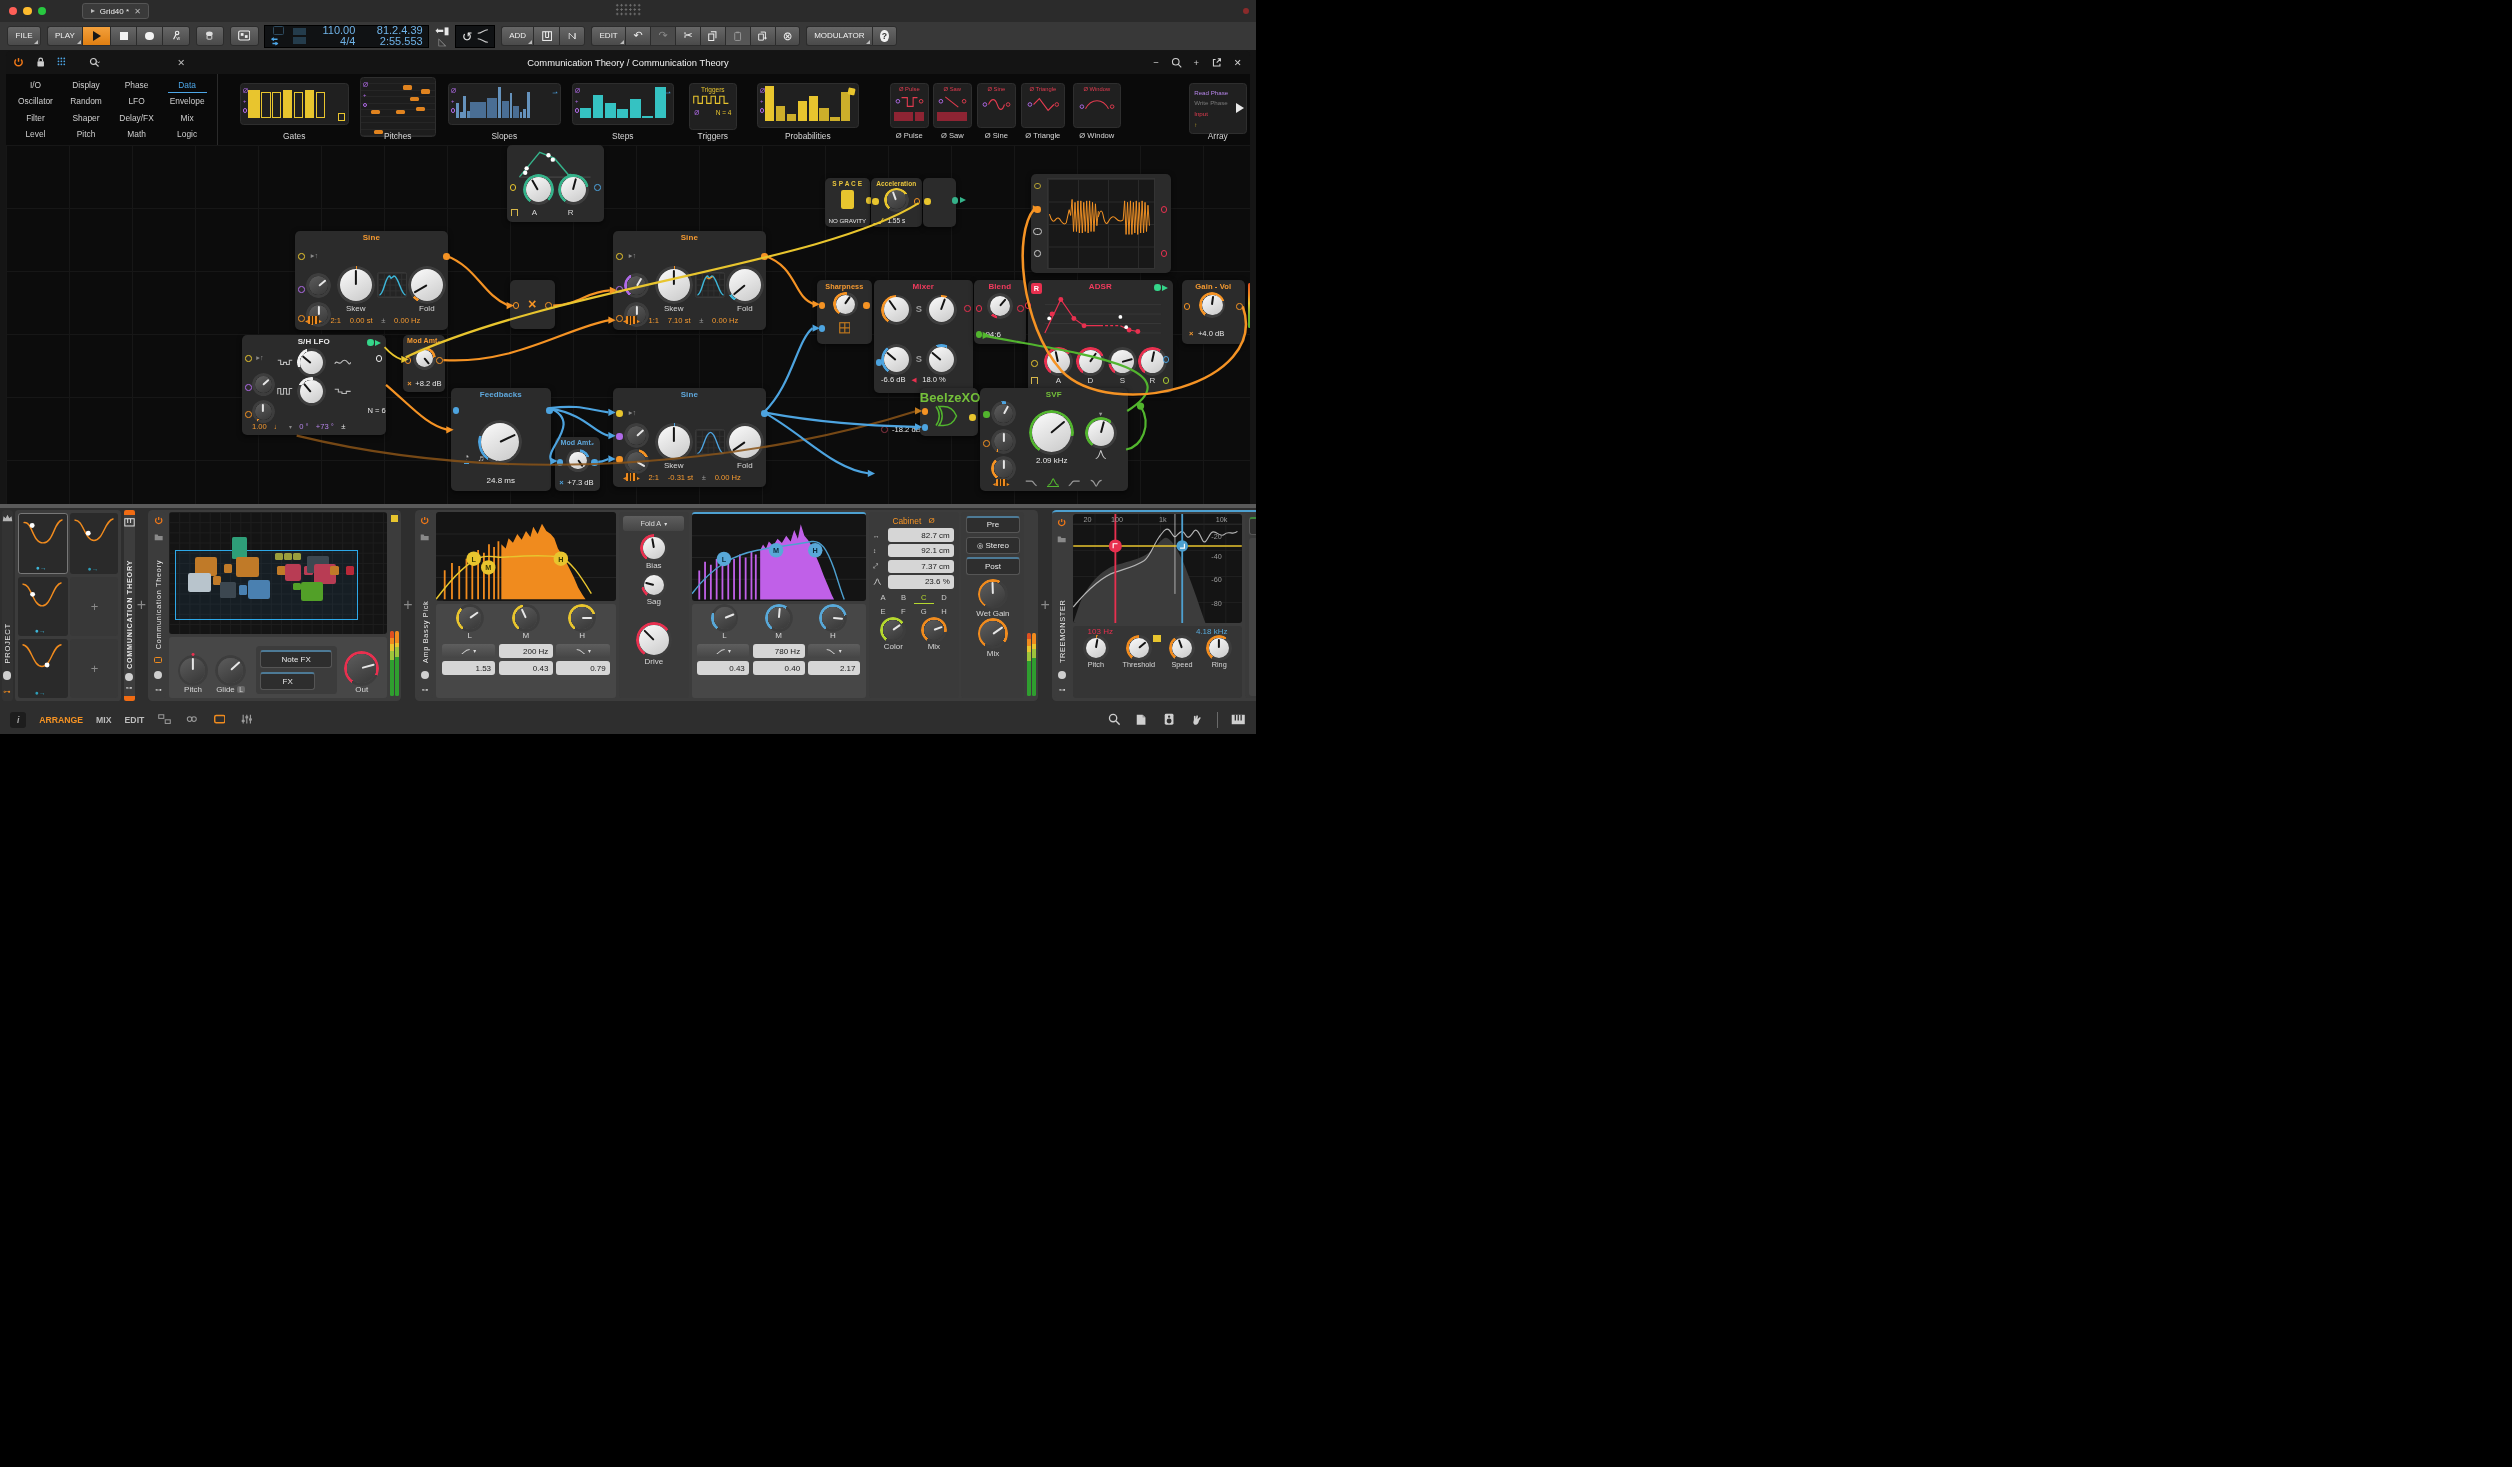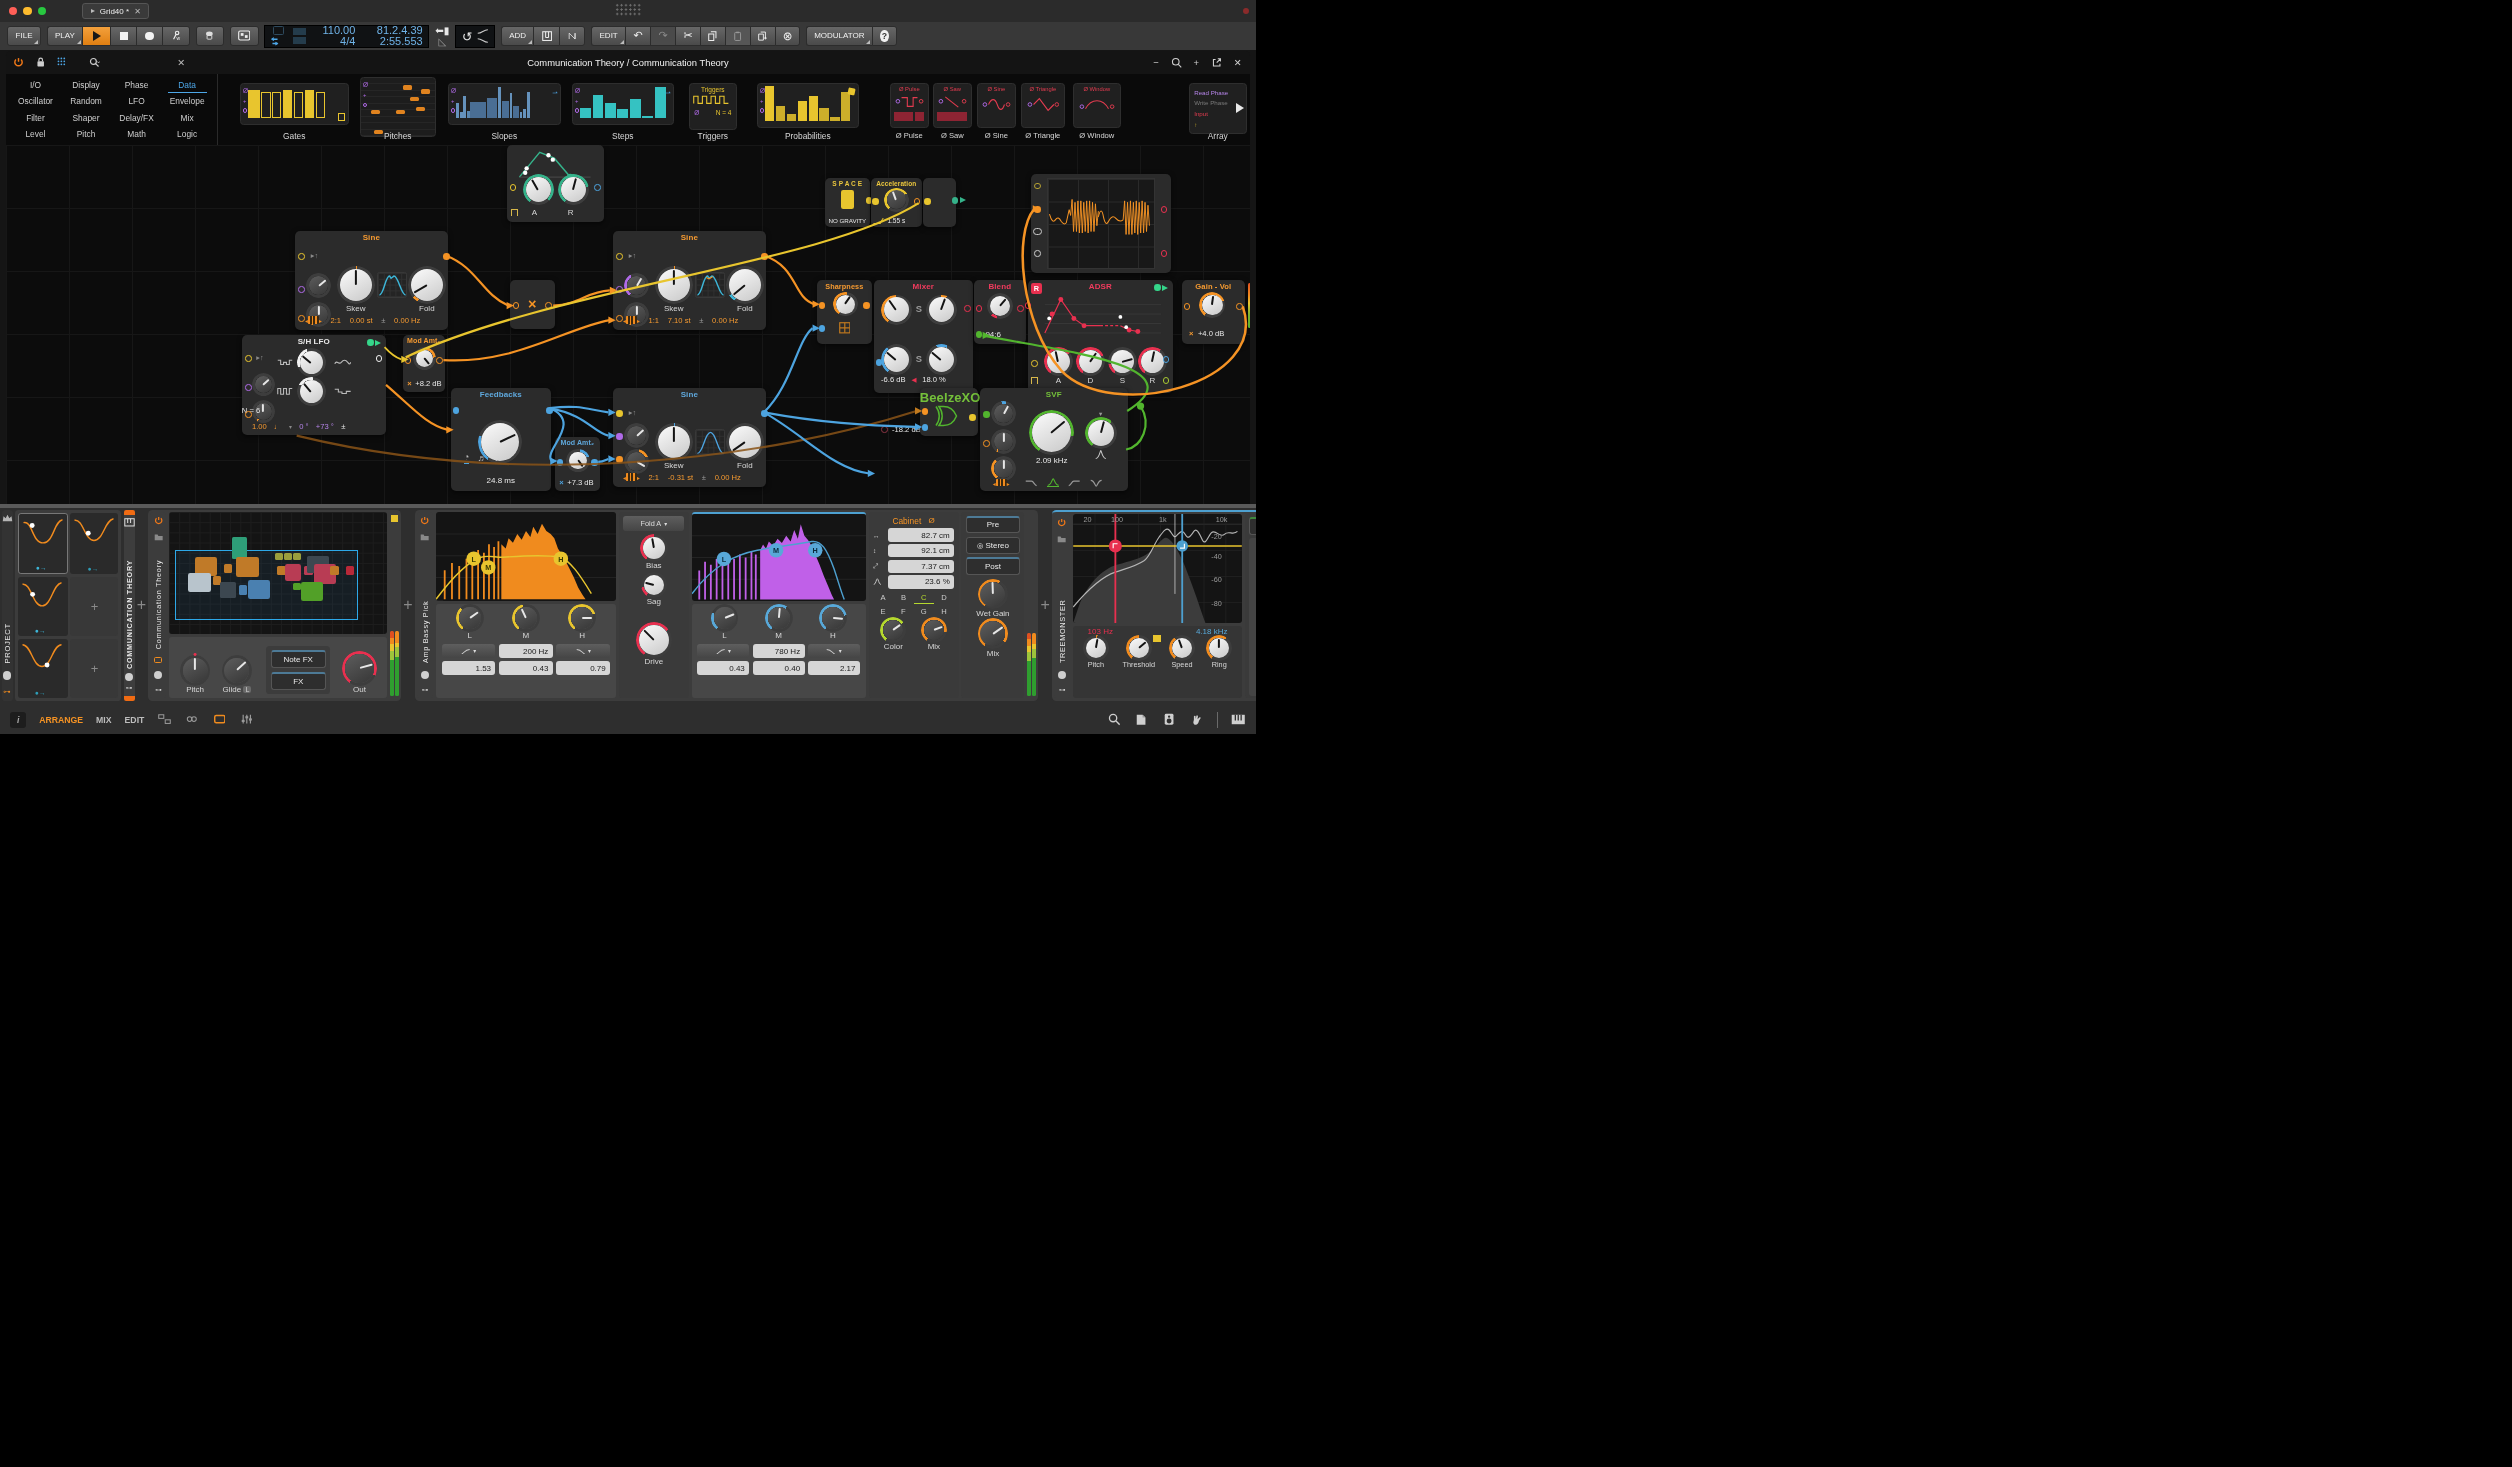--- a/index.html
+++ b/index.html
@@ -752,21 +752,21 @@
         </svg>
       <div class="kn" style="left:58px;top:45px;width:23px;height:23px;position:absolute">
           <span class="arc" style="--ac:#f2f2f2;--ap:18%;--a0:300deg"></span>
           <span class="face"></span>
           <span class="ptr" style="--rot:140deg"></span>
         </div>
       <svg width="17.4" height="8.7" viewBox="0 0 24 12" style="position:absolute;left:92px;top:52px">
           <path d="M1 3h5v4h5v2h6v-3h6" stroke="#bbb" stroke-width="1.5" fill="none"></path>
         </svg>
       <span class="port pring" style="--c:#f2f2f2;right:3.6px;top:20.4px"></span>
-      <div style="position:absolute;left:0;right:0;top:71px;text-align:left;font-size:7.6px;color:#e8e8e8">N = 6</div>
+      <div style="position:absolute;left:0;right:0;top:71px;text-align:right;font-size:7.6px;color:#e8e8e8">N = 6</div>
       <div class="nrow" style="left:10.2px;bottom:3.6px;gap:7.3px">
         <span class="vor">1.00</span>
         <span class="vor">♩</span>
           <span style="color:#8a8a8a;font-size:5.8px">▾</span>
         <span class="vpu">0 °</span>
         <span class="vpu">+73 °</span>
         <span style="color:#e8e8e8">±</span>
       </div>
     </div>
 
@@ -1177,21 +1177,21 @@
             </div>
             <div class="dkn">
               <div class="kn dark" style="width:25px;height:25px">
                   <span class="arc" style="--ac:#3a3a3a;--ap:0%"></span>
                   <span class="face"></span>
                   <span class="ptr" style="--rot:228deg"></span>
                 </div>
               <span class="klabel"><span>Glide</span> <span style="background:#6a6a6a;border-radius:2.2px;padding:0 2.2px;font-size:6.5px">L</span></span>
             </div>
             <div style="display:flex;flex-direction:column;gap:3.6px;background:#3c3c3c;border-radius:3.6px;padding:4.4px">
-              <div class="dbtn" style="width:55px">Note FX</div>
+              <div class="dbtn" style="width:72px">Note FX</div>
               <div class="dbtn" style="width:55px">FX</div>
             </div>
             <div class="dkn">
               <div class="kn dark" style="width:29px;height:29px">
                   <span class="arc" style="--ac:#e8304f;--ap:72%;--a0:215deg"></span>
                   <span class="face"></span>
                   <span class="ptr" style="--rot:255deg"></span>
                 </div>
               <span class="klabel">Out</span>
             </div>

